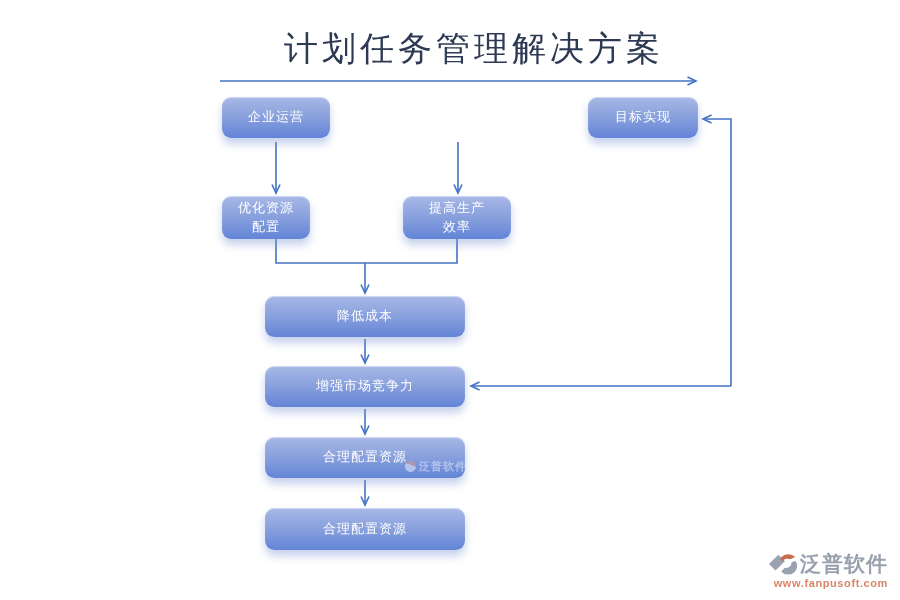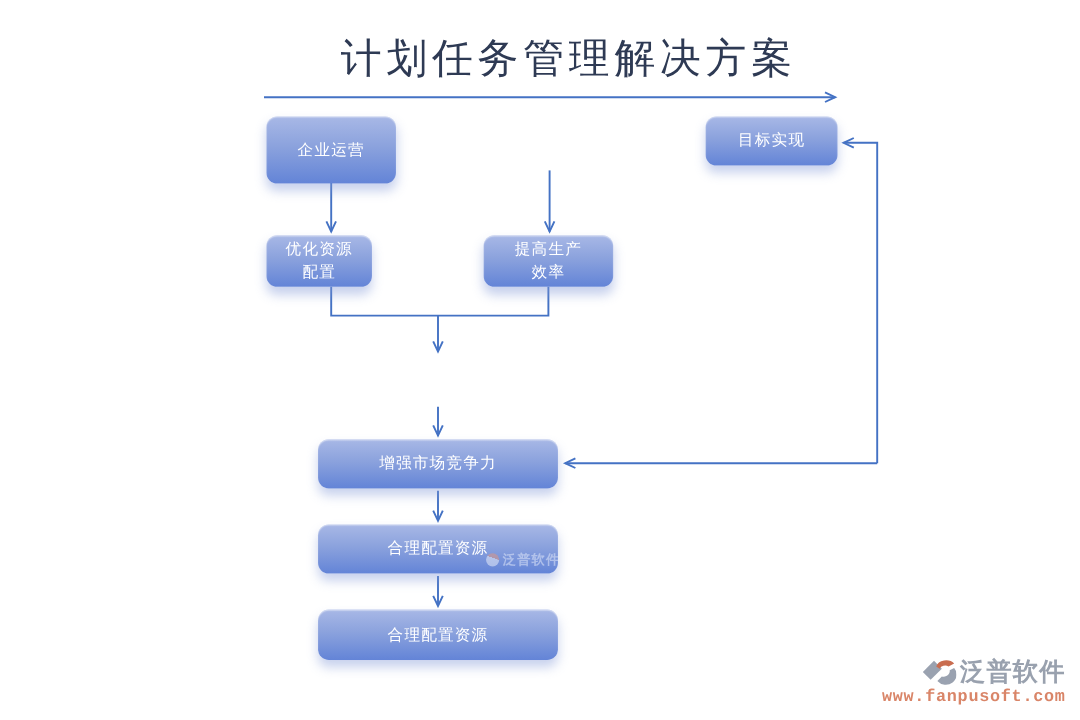--- a/index.html
+++ b/index.html
@@ -30,22 +30,22 @@
     background:linear-gradient(200deg, rgba(235,150,120,.95) 38%, rgba(255,255,255,.9) 39%);
   }
   .wm-text{font-size:11px;font-weight:700;color:#e9eefb;letter-spacing:1px;white-space:nowrap;}
   .brand{position:absolute;right:12px;bottom:10px;display:flex;flex-direction:column;align-items:flex-end;}
   .brand-row{display:flex;align-items:center;gap:3px;}
   .brand-name{
     font-size:21px;font-weight:700;color:var(--brand-gray,#99a1ae);
     letter-spacing:1px;line-height:1.1;white-space:nowrap;
   }
   .brand-url{
-    font-size:14px;color:var(--brand-orange,#d98568);letter-spacing:.6px;line-height:1.2;
-    font-family:Liberation Mono, monospace;font-weight:700;white-space:nowrap;
+    font-size:11px;color:var(--brand-orange,#d98568);letter-spacing:.6px;line-height:1.2;
+    font-family:Liberation Sans, sans-serif;font-weight:700;white-space:nowrap;
   }
 </style>
 </head>
 <body>
 
 <div class="canvas">
 
   <h1 class="title">计划任务管理解决方案</h1>
 
   <svg class="connectors" width="900" height="600" viewBox="0 0 900 600">
@@ -59,39 +59,42 @@
     <path d="M458,142 V193" marker-end="url(#arw)"></path>
     <path d="M276,239 V263 H457 V239"></path>
     <path d="M365,263 V293" marker-end="url(#arw)"></path>
     <path d="M365,339 V363" marker-end="url(#arw)"></path>
     <path d="M365,409 V434" marker-end="url(#arw)"></path>
     <path d="M365,480 V505" marker-end="url(#arw)"></path>
     <path d="M731,386 V119 H703" marker-end="url(#arw)"></path>
     <path d="M731,386 H471" marker-end="url(#arw)"></path>
   </svg>
 
-  <div class="node" style="left:222px;top:97px;width:108px;height:56px">
+  <div class="node" style="left:222px;top:97px;width:108px;height:41px">
     <span class="node-label">企业运营</span>
   </div>
 
 
   <div class="node" style="left:588px;top:97px;width:110px;height:41px">
     <span class="node-label">目标实现</span>
   </div>
 
   <div class="node" style="left:222px;top:196px;width:88px;height:43px">
     <span class="node-label">优化资源
 配置</span>
   </div>
 
   <div class="node" style="left:403px;top:196px;width:108px;height:43px">
     <span class="node-label">提高生产
 效率</span>
   </div>
 
+  <div class="node" style="left:265px;top:296px;width:200px;height:41px">
+    <span class="node-label">降低成本</span>
+  </div>
 
   <div class="node" style="left:265px;top:366px;width:200px;height:41px">
     <span class="node-label">增强市场竞争力</span>
   </div>
 
   <div class="node" style="left:265px;top:437px;width:200px;height:41px">
     <span class="node-label">合理配置资源</span>
   </div>
 
   <div class="node" style="left:265px;top:508px;width:200px;height:42px">

